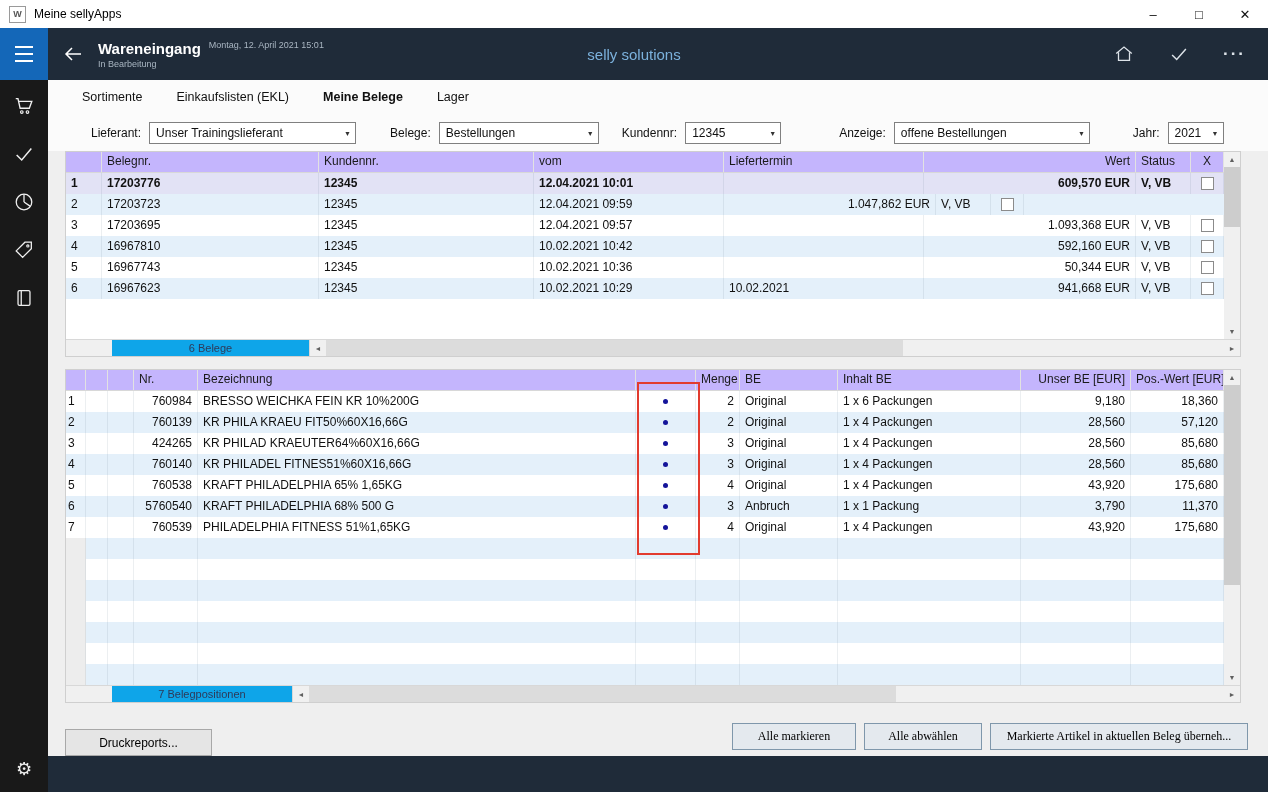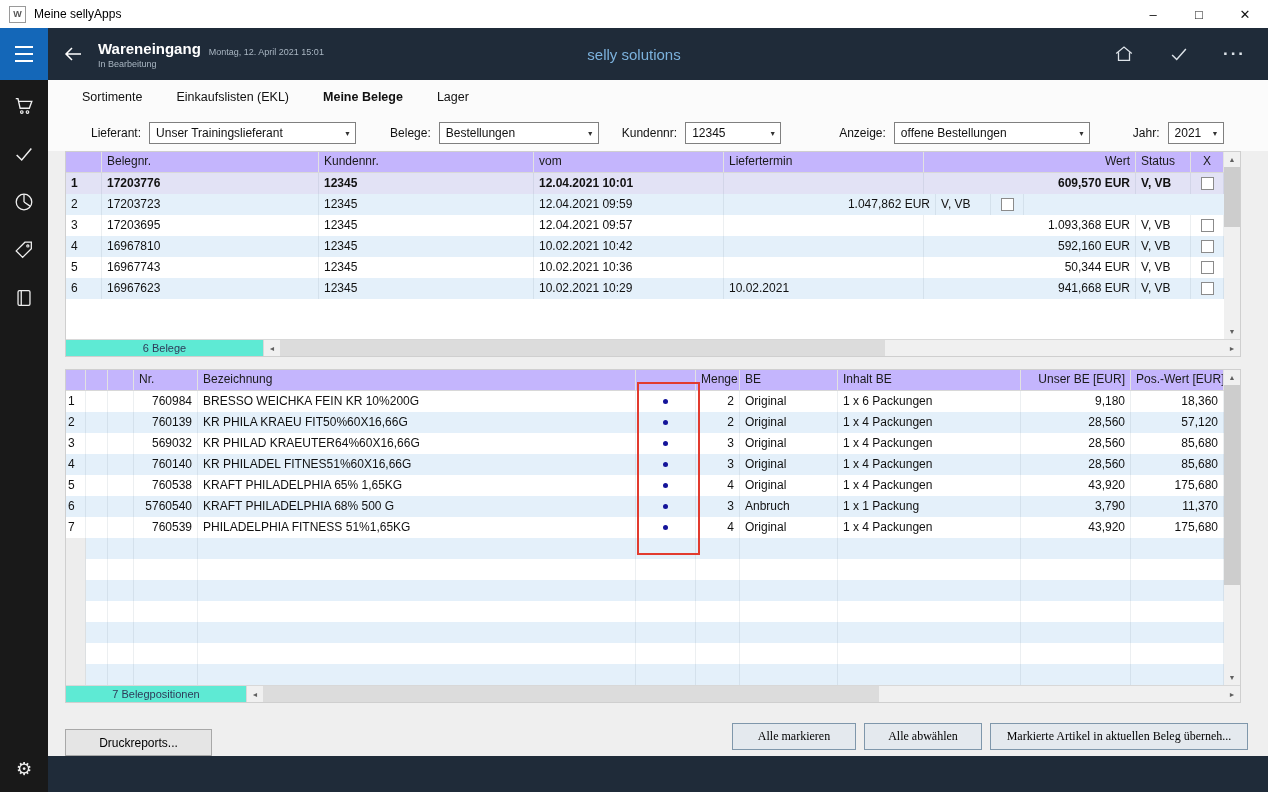--- a/index.html
+++ b/index.html
@@ -13,21 +13,21 @@
   .title-text { font-size:12px; color:#000; }
   .win-controls { margin-left:auto; display:flex; height:100%; }
   .win-btn { width:46px; display:flex; align-items:center; justify-content:center; font-size:13px; color:#111; cursor:default; }
 
   
   .header { height:52px; background:#1f2b39; display:flex; align-items:center; position:relative; }
   .menu-btn { width:48px; height:52px; background:#1467b8; display:flex; flex-direction:column; align-items:center; justify-content:center; flex:none; }
   .mline { display:block; width:18px; height:2px; background:#fff; margin:2.5px 0; }
   .back-btn { margin-left:13px; display:flex; align-items:center; }
   .header-titles { margin-left:13px; color:#fff; }
-  .ht-row { display:flex; align-items:flex-end; }
+  .ht-row { display:flex; align-items:flex-start; }
   .ht-title { font-size:15px; font-weight:bold; }
   .ht-date { font-size:9px; color:#a9b6c2; margin-left:8px; }
   .ht-status { font-size:9px; color:#a9b6c2; margin-top:2px; }
   .brand { position:absolute; left:0; right:0; text-align:center; font-size:15px; color:#7cb2dd; pointer-events:none; }
   .header-actions { margin-left:auto; display:flex; align-items:center; gap:33px; padding-right:22px; z-index:2; }
   .h-ellipsis { color:#dde3e9; font-size:17px; font-weight:bold; letter-spacing:2px; line-height:10px; }
 
   
   .layout { display:flex; height:712px; }
   .sidebar { width:48px; background:#191919; display:flex; flex-direction:column; align-items:center; padding-top:14px; gap:24px; flex:none; }
@@ -79,22 +79,22 @@
   .p-bez{width:438px}.p-dot{width:60px}.p-menge{width:44px}.p-be{width:98px}
   .p-inhalt{width:183px}.p-preis{width:110px}.p-pos{width:93px}
 
   
   .vscroll { width:16px; background:#f0f0f0; display:flex; flex-direction:column; align-items:center; flex:none; }
   .vs-arrow { height:15px; line-height:15px; font-size:7px; color:#606060; }
   .vs-thumb { width:100%; background:#cdcdcd; }
   .h60{height:60px}.h200{height:200px}
   .vs-space { flex:1; }
   .pfooter { height:16px; display:flex; border-top:1px solid #d8d8d8; background:#f0f0f0; }
-  .pf-label { background:#5eead4; border-right:1px solid #d8d8d8; font-size:11px; color:#2e3a59;
-              display:flex; align-items:center; justify-content:center; }
+  .pf-label { background:#0ea5e9; border-right:1px solid #d8d8d8; font-size:11px; color:#2e3a59;
+              display:flex; align-items:center; justify-content:center;margin-left:46px; }
   .pfw1{width:197px}.pfw2{width:180px}
   .hscroll { flex:1; display:flex; align-items:center; }
   .hs-arrow { width:16px; text-align:center; font-size:7px; color:#606060; }
   .hs-thumb { height:100%; width:62%; background:#dcdcdc; }
   .hs-space { flex:1; }
 
   .red-box { position:absolute; left:571px; top:12px; width:59px; height:169px;
              border:2px solid #e23b2e; pointer-events:none; z-index:5; }
 
   
@@ -389,21 +389,21 @@
                 <div class="td p-menge num">2</div>
                 <div class="td p-be">Original</div>
                 <div class="td p-inhalt">1 x 4 Packungen</div>
                 <div class="td p-preis num">28,560</div>
                 <div class="td p-pos num">57,120</div>
               </div>
               <div class="tr">
                 <div class="td p-num">3</div>
                 <div class="td p-b1"></div>
                 <div class="td p-b2"></div>
-                <div class="td p-nr num">569032</div>
+                <div class="td p-nr num">424265</div>
                 <div class="td p-bez">KR PHILAD KRAEUTER64%60X16,66G</div>
                 <div class="td p-dot dot-cell">
                   <div class="dot"></div>
                 </div>
                 <div class="td p-menge num">3</div>
                 <div class="td p-be">Original</div>
                 <div class="td p-inhalt">1 x 4 Packungen</div>
                 <div class="td p-preis num">28,560</div>
                 <div class="td p-pos num">85,680</div>
               </div>

